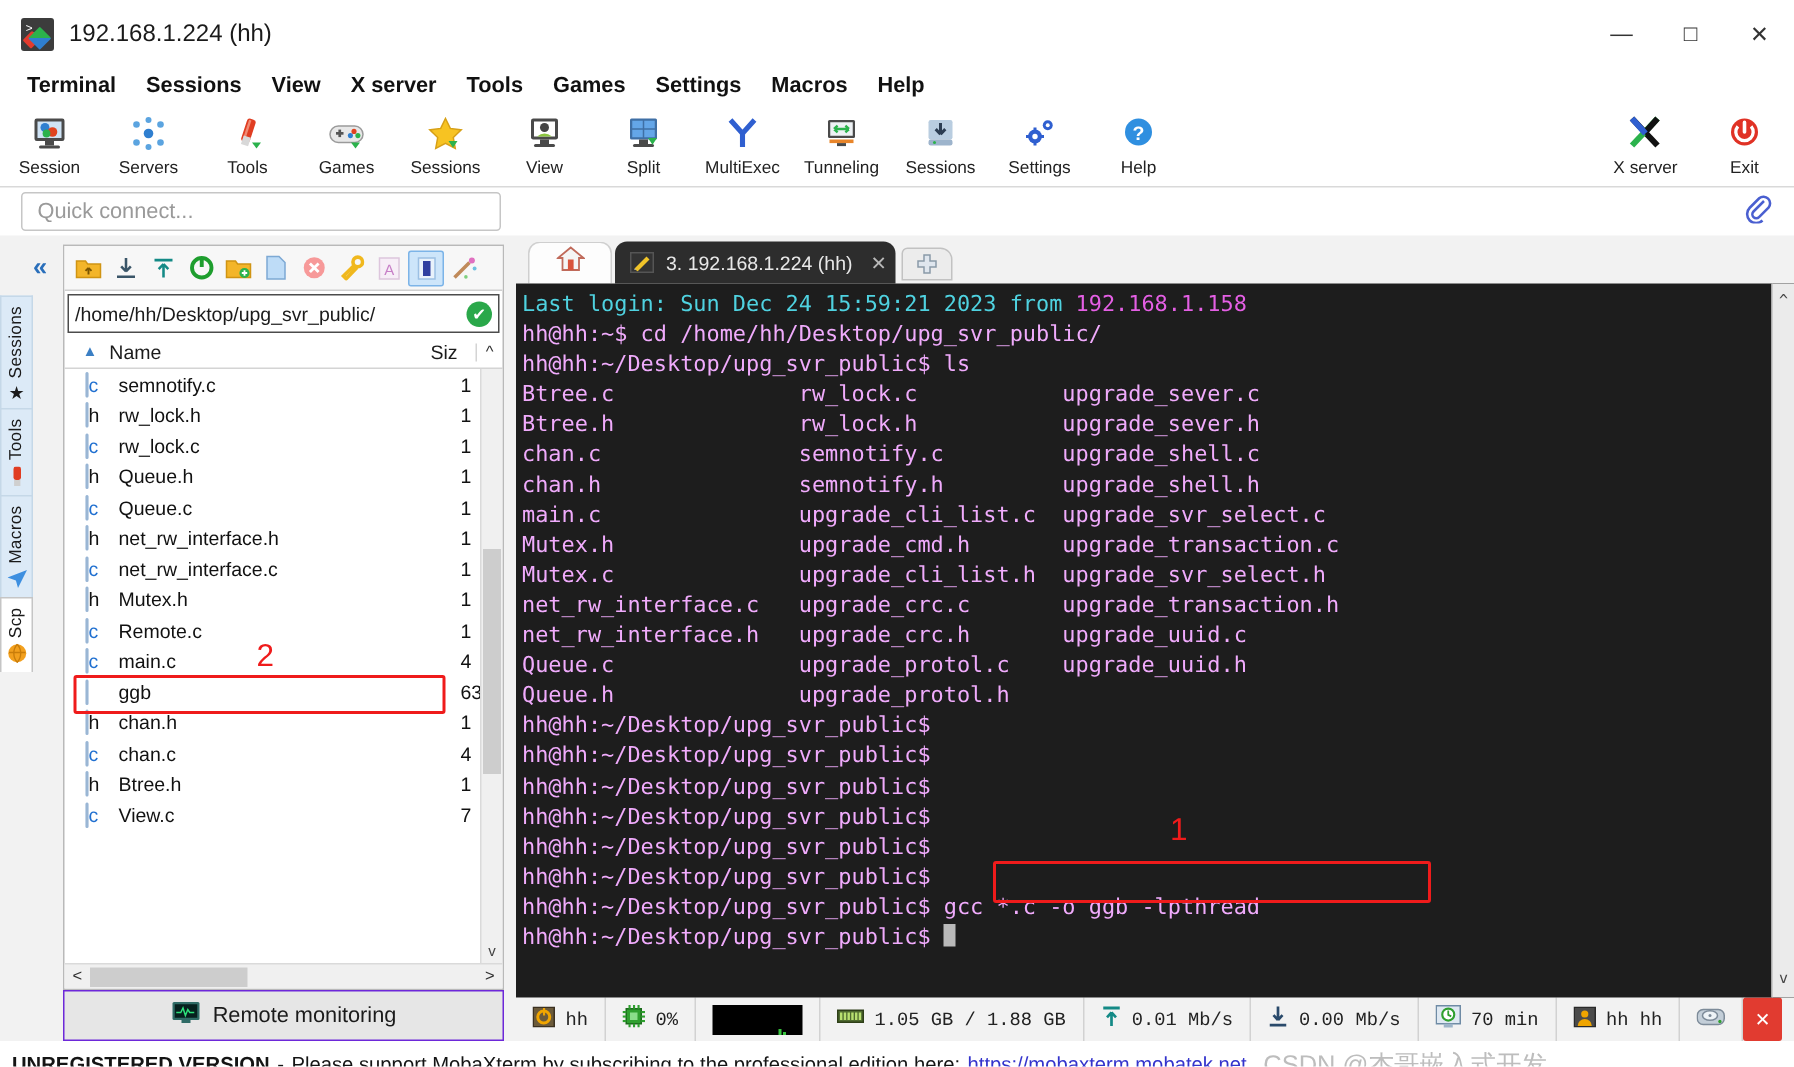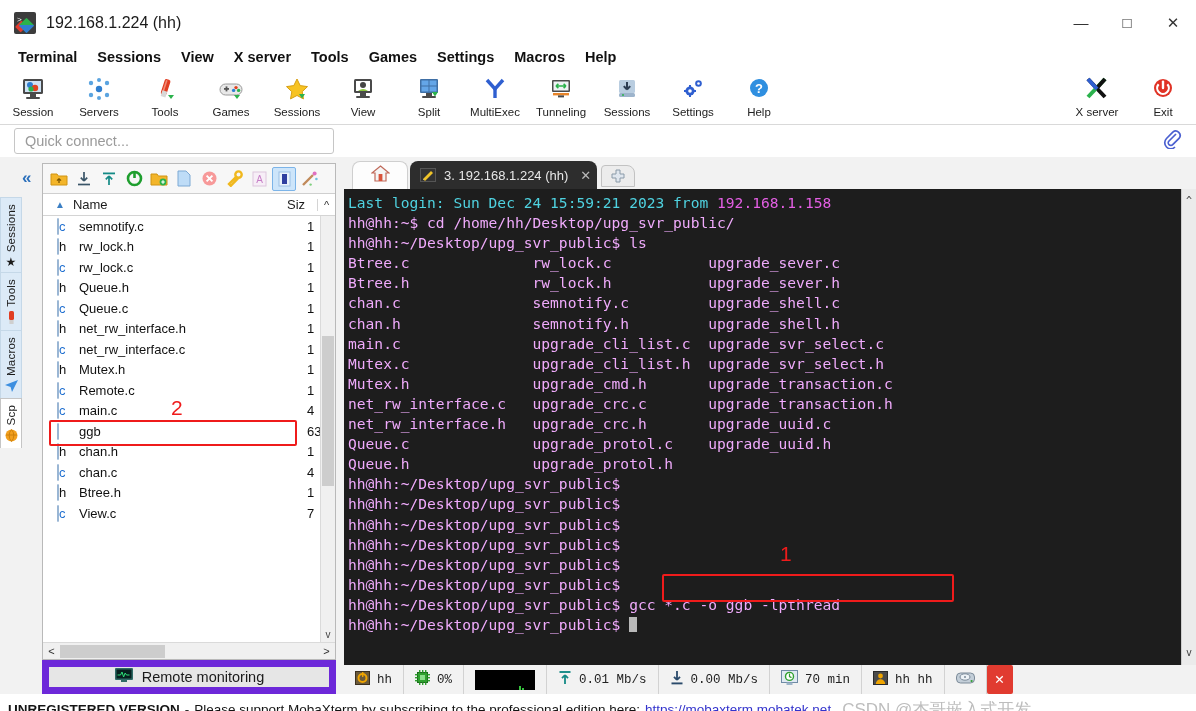--- a/index.html
+++ b/index.html
@@ -82,21 +82,21 @@
   .doc { width:12px; height:15px; background:#eef4fb; border:1px solid #9ab6d4; border-radius:1px; }
   .doc.c { background:#dce9f7; }
   .doc.plain { background:#eaf2fb; }
   #vscroll { position:absolute; right:0; top:0; width:15px; bottom:0; background:#f0f0f0; border-left:1px solid #dadada;}
   #vscroll .thumb { position:absolute; left:1px; right:1px; top:120px; height:150px; background:#cdcdcd; }
   #vscroll .down { position:absolute; bottom:2px; left:0; right:0; text-align:center; font-size:10px; color:#444;}
   #hscroll { height:17px; display:flex; align-items:center; background:#f0f0f0; border-top:1px solid #dadada;}
   #hscroll .ar { width:17px; text-align:center; font-size:11px; color:#333;}
   #hscroll .htrack { flex:1; height:13px; position:relative;}
   #hscroll .hthumb { position:absolute; left:0; top:0; width:105px; height:13px; background:#cdcdcd;}
-  #remote-mon { height:34px; margin:0 8px 0 20px; background:#e6e6e6; border:7px solid #6d28d9;
+  #remote-mon { height:34px; margin:0 8px 0 20px; background:#e6e6e6; border:1px solid #6d28d9;
       display:flex; align-items:center; justify-content:center; gap:8px; font-size:14.5px;}
   #followrow { height:40px; margin:0 8px 0 20px; background:#fff; border:1px solid #b9b9b9; border-top:none;
       display:flex; align-items:center; justify-content:center; gap:10px; font-size:14.5px;}
   #followrow .cb { width:15px; height:15px; border:1px solid #555; background:#fff;}
 
   
   .redbox { position:absolute; border:2.5px solid #ef1b1b; border-radius:2px; pointer-events:none; }
   .rednum { position:absolute; color:#ef1b1b; font-size:21px; font-family:"Liberation Sans",sans-serif; }
 
   
@@ -474,20 +474,24 @@
         <div class="sbi">
           <svg width="17" height="17" viewBox="0 0 17 17">
               <path d="M2 15 L12 5" stroke="#c08a5a" stroke-width="2.4"></path>
               <circle cx="13.6" cy="3.6" r="2" fill="#e070c0"></circle>
               <circle cx="15.4" cy="9" r="1.3" fill="#6fc0e0"></circle>
               <circle cx="9.6" cy="14.6" r="1.2" fill="#7fd07f"></circle>
             </svg>
         </div>
       </div>
 
+      <div id="pathrow">
+        <span>/home/hh/Desktop/upg_svr_public/</span>
+        <span class="ok">✔</span>
+      </div>
 
       <div id="hdrow">
         <span class="sortarrow">▲</span>
         <span class="hname">Name</span>
         <span class="hsize">Siz</span>
         <span class="scrollup">^</span>
       </div>
 
       <div id="filelist">
         <div id="rows">
@@ -631,22 +635,22 @@
     <div id="terminal">
       <div id="termlines">
           <div class="ln"><span class="c-cyan">Last login: Sun Dec 24 15:59:21 2023 from </span><span class="c-magenta">192.168.1.158</span></div>
           <div class="ln"><span class="c-white">hh@hh:~$ cd /home/hh/Desktop/upg_svr_public/</span></div>
           <div class="ln"><span class="c-white">hh@hh:~/Desktop/upg_svr_public$ ls</span></div>
           <div class="ln"><span class="c-white">Btree.c              rw_lock.c           upgrade_sever.c</span></div>
           <div class="ln"><span class="c-white">Btree.h              rw_lock.h           upgrade_sever.h</span></div>
           <div class="ln"><span class="c-white">chan.c               semnotify.c         upgrade_shell.c</span></div>
           <div class="ln"><span class="c-white">chan.h               semnotify.h         upgrade_shell.h</span></div>
           <div class="ln"><span class="c-white">main.c               upgrade_cli_list.c  upgrade_svr_select.c</span></div>
+          <div class="ln"><span class="c-white">Mutex.h              upgrade_cmd.h       upgrade_transaction.c</span></div>
           <div class="ln"><span class="c-white">Mutex.c              upgrade_cli_list.h  upgrade_svr_select.h</span></div>
-          <div class="ln"><span class="c-white">Mutex.h              upgrade_cmd.h       upgrade_transaction.c</span></div>
           <div class="ln"><span class="c-white">net_rw_interface.c   upgrade_crc.c       upgrade_transaction.h</span></div>
           <div class="ln"><span class="c-white">net_rw_interface.h   upgrade_crc.h       upgrade_uuid.c</span></div>
           <div class="ln"><span class="c-white">Queue.c              upgrade_protol.c    upgrade_uuid.h</span></div>
           <div class="ln"><span class="c-white">Queue.h              upgrade_protol.h</span></div>
           <div class="ln"><span class="c-white">hh@hh:~/Desktop/upg_svr_public$</span></div>
           <div class="ln"><span class="c-white">hh@hh:~/Desktop/upg_svr_public$</span></div>
           <div class="ln"><span class="c-white">hh@hh:~/Desktop/upg_svr_public$</span></div>
           <div class="ln"><span class="c-white">hh@hh:~/Desktop/upg_svr_public$</span></div>
           <div class="ln"><span class="c-white">hh@hh:~/Desktop/upg_svr_public$</span></div>
           <div class="ln"><span class="c-white">hh@hh:~/Desktop/upg_svr_public$</span></div>
@@ -696,20 +700,36 @@
         <span>0%</span>
       </div>
       <div class="seg">
         <div class="graph">
           <div class="pk" style="left:44px;height:4px"></div>
           <div class="pk" style="left:47px;height:2px"></div>
         </div>
       </div>
       <div class="seg">
         <span>
+          <svg width="18" height="13" viewBox="0 0 18 13">
+              <rect x="0.5" y="2.5" width="17" height="8" fill="#4f6b2f" stroke="#2e3f18"></rect>
+              <g fill="#b8e070">
+                <rect x="2" y="4" width="1.6" height="5"></rect>
+                <rect x="4.5" y="4" width="1.6" height="5"></rect>
+                <rect x="7" y="4" width="1.6" height="5"></rect>
+                <rect x="9.5" y="4" width="1.6" height="5"></rect>
+                <rect x="12" y="4" width="1.6" height="5"></rect>
+                <rect x="14.5" y="4" width="1.6" height="5"></rect>
+              </g>
+            </svg>
+        </span>
+        <span>1.05 GB / 1.88 GB</span>
+      </div>
+      <div class="seg">
+        <span>
           <svg width="14" height="15" viewBox="0 0 14 15">
               <path d="M7 14 v-8 M7 5 l-3 3.2 M7 5 l3 3.2" stroke="#148a86" stroke-width="1.8" fill="none"></path>
               <path d="M1.5 2 h11" stroke="#148a86" stroke-width="1.9"></path>
             </svg>
         </span>
         <span>0.01 Mb/s</span>
       </div>
       <div class="seg">
         <span>
           <svg width="14" height="15" viewBox="0 0 14 15">

